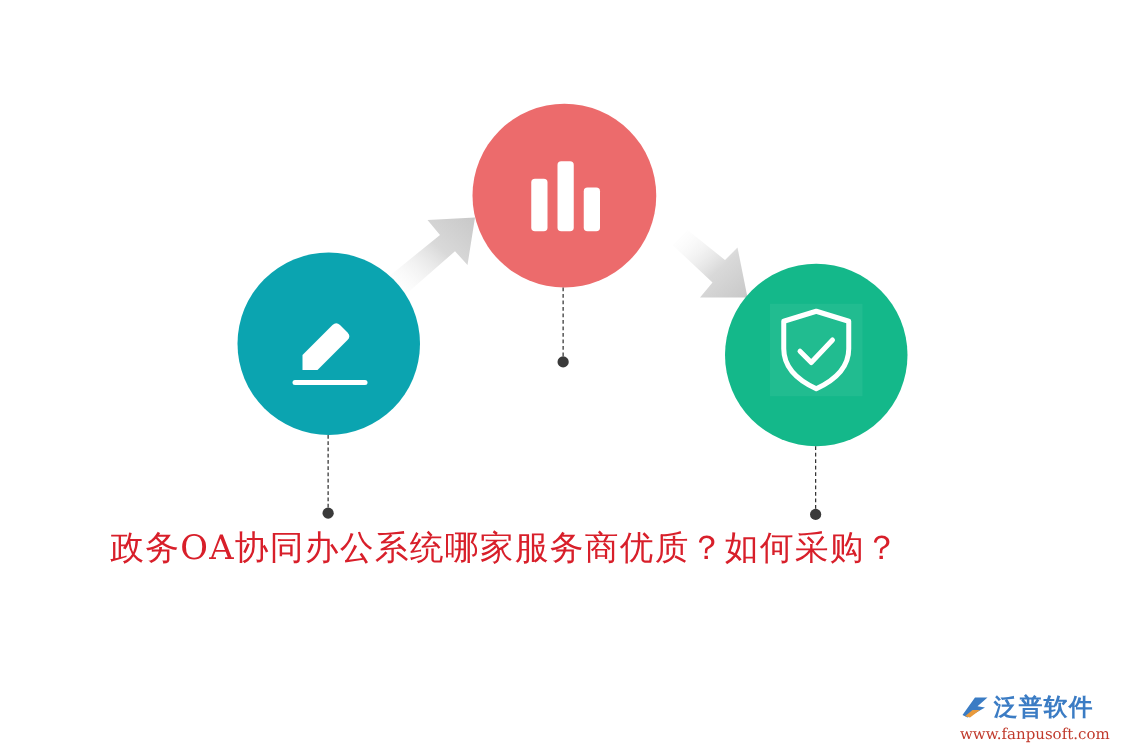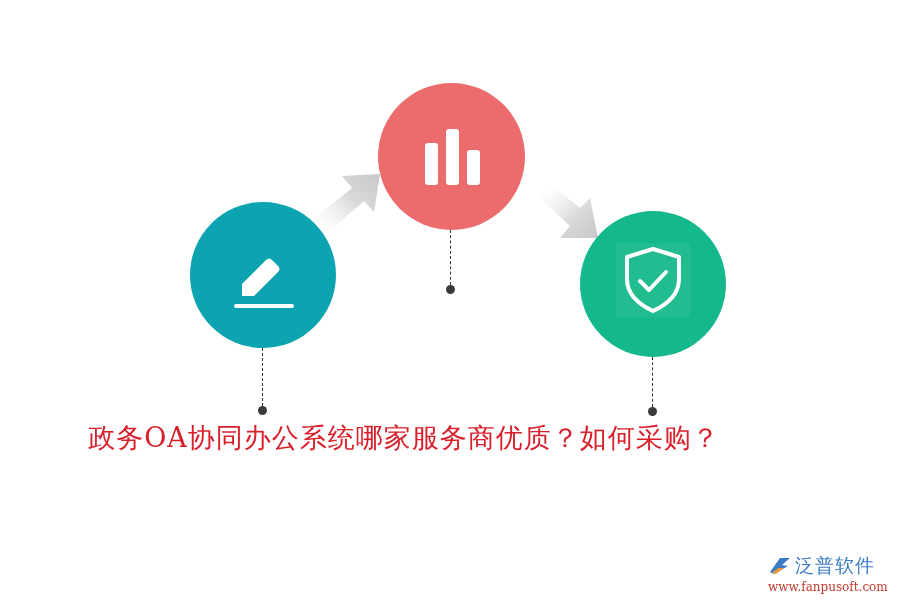--- a/index.html
+++ b/index.html
@@ -3,21 +3,21 @@
 <meta charset="utf-8">
 <style>
   html, body { margin:0; padding:0; background:#ffffff; }
   body { width:900px; height:600px; position:relative; overflow:hidden; font-family:"DejaVu Sans", sans-serif; }
   .circle { position:absolute; border-radius:50%; display:flex; align-items:center; justify-content:center; }
   .arrow { position:absolute; }
   .leader { position:absolute; width:0; border-left:1px dashed #333; }
   .dot { position:absolute; width:9px; height:9px; border-radius:50%; background:#3a3a3a; }
   .title { position:absolute; left:0; width:808px; top:420px; text-align:center; font-family:"DejaVu Serif", serif; font-size:27px; color:#d81f2a; letter-spacing:1px; }
   .logo { position:absolute; left:768px; top:553px; width:125px; }
-  .logo-row { display:flex; align-items:center; }
+  .logo-row { display:flex; align-items:center;font-weight:bold; }
   .logo-name { font-size:19px; color:#3b7cc4; margin-left:3px; letter-spacing:1px; }
   .logo-url { font-family:"DejaVu Serif", serif; font-size:12px; color:#c0392b; margin-top:1px; white-space:nowrap; }
 </style>
 </head>
 <body>
 
 <svg class="arrow" style="left:300px;top:160px;" width="95" height="80" viewBox="0 0 95 80">
   <defs>
     <linearGradient id="g1" x1="0" y1="1" x2="1" y2="0">
       <stop offset="0" stop-color="#ffffff" stop-opacity="0"></stop>

